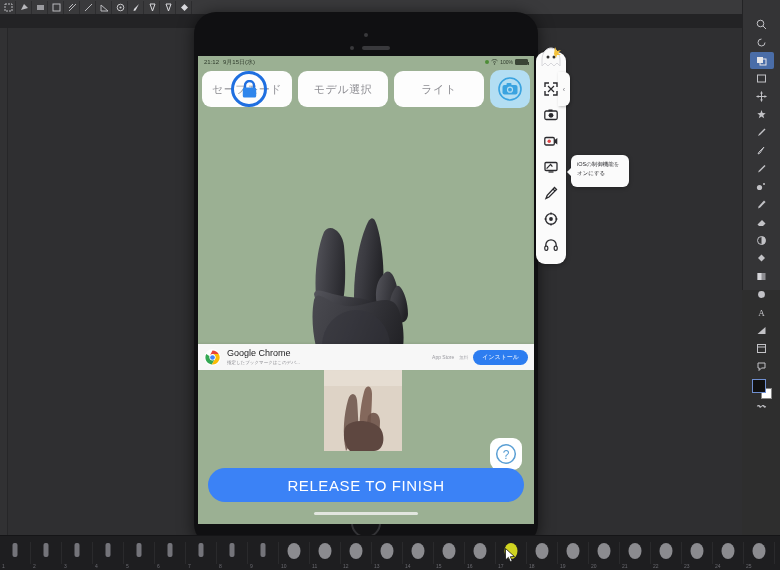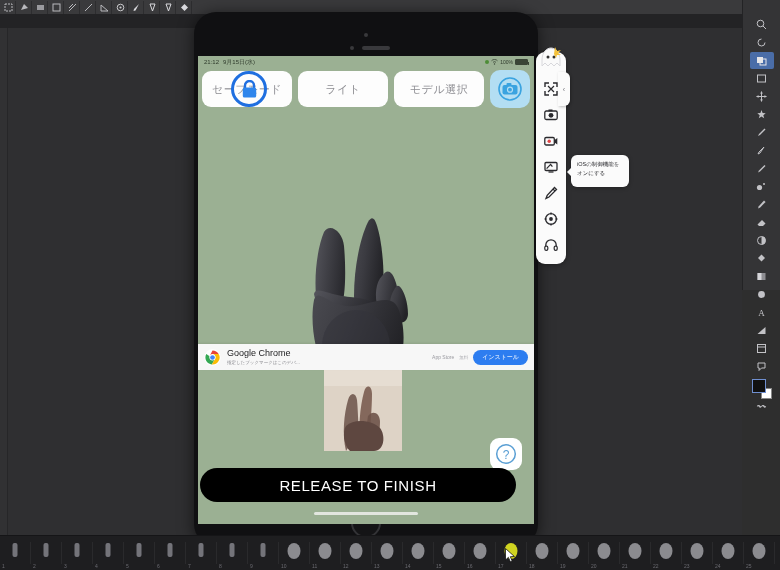--- a/index.html
+++ b/index.html
@@ -286,23 +286,23 @@
   
   .help-btn {
     position: absolute; right: 12px; top: 382px;
     width: 32px; height: 32px;
     background: #fff; border-radius: 9px;
     display: flex; align-items: center; justify-content: center;
   }
 
   
   .release-btn {
-    position: absolute; left: 2px; bottom: 22px;
+    position: absolute; left: 10px; bottom: 22px;
     width: 316px; height: 34px;
-    background: #000000;
+    background: #3b82f6;
     border-radius: 17px;
     display: flex; align-items: center; justify-content: center;
     color: #fff; font-size: 15px; letter-spacing: .6px;
   }
   .home-indicator {
     position: absolute; left: 50%; bottom: 9px;
     transform: translateX(-50%);
     width: 104px; height: 3px; border-radius: 2px;
     background: #e2e6df;
   }
@@ -604,24 +604,24 @@
           <span style="font-size:5px">100%</span>
           <span class="sb-batt"></span>
         </div>
       </div>
 
       <div class="toprow">
         <div class="pill">
           <span>セーフモード</span>
         </div>
         <div class="pill">
+          <span>モデル選択</span>
+        </div>
+        <div class="pill">
           <span>ライト</span>
-        </div>
-        <div class="pill">
-          <span>モデル選択</span>
         </div>
         <div class="cam-btn">
           <svg width="24" height="24" viewBox="0 0 24 24">
             <circle cx="12" cy="12" r="11" fill="none" stroke="#3aa3e0" stroke-width="1.6"></circle>
             <rect x="4.5" y="8" width="15" height="9.5" rx="2" fill="#3aa3e0"></rect>
             <rect x="8.5" y="6" width="5" height="2.5" rx="1" fill="#3aa3e0"></rect>
             <circle cx="12" cy="12.7" r="3.1" fill="#b3def3"></circle>
             <circle cx="12" cy="12.7" r="1.9" fill="#3aa3e0"></circle>
           </svg>
         </div>

